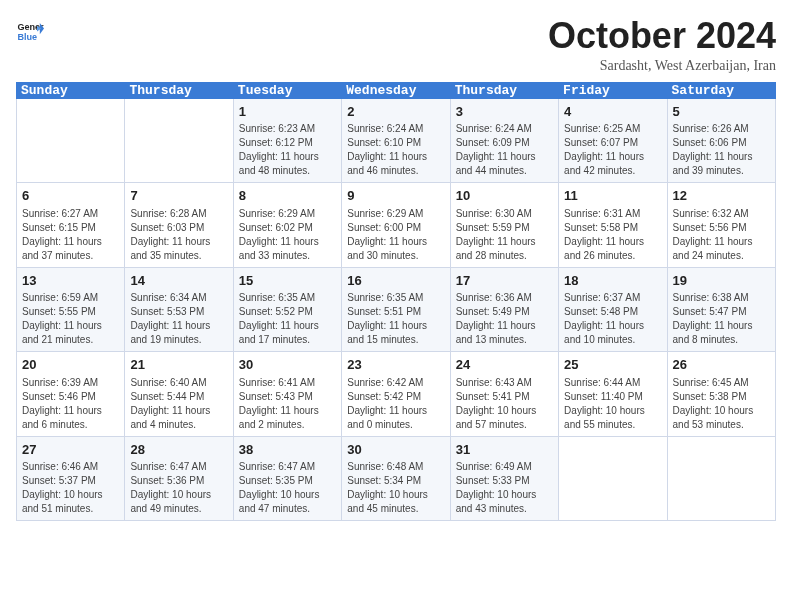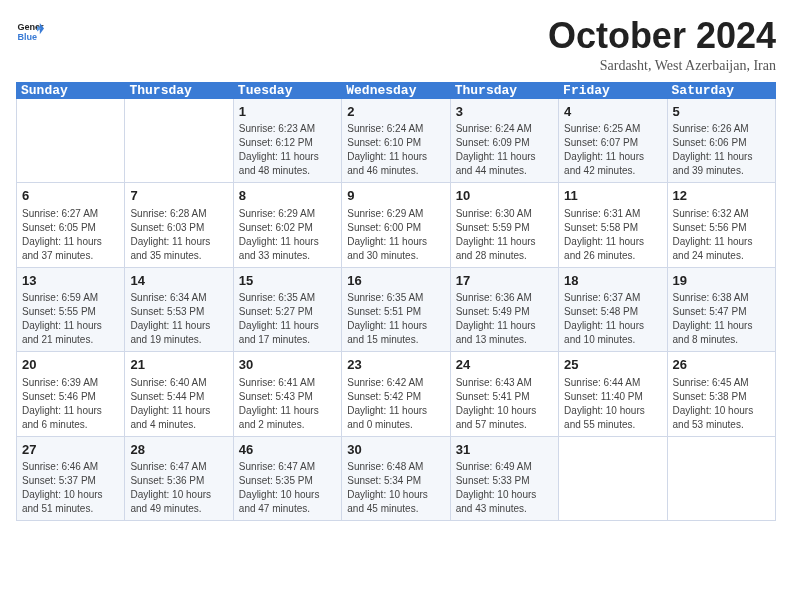--- a/index.html
+++ b/index.html
@@ -157,21 +157,21 @@
             <span class="day-num">5</span>
             <div class="day-info">Sunrise: 6:26 AM
 Sunset: 6:06 PM
 Daylight: 11 hours and 39 minutes.</div>
           </td>
         </tr>
         <tr>
           <td>
             <span class="day-num">6</span>
             <div class="day-info">Sunrise: 6:27 AM
-Sunset: 6:05 PM
+Sunset: 6:15 PM
 Daylight: 11 hours and 37 minutes.</div>
           </td>
           <td>
             <span class="day-num">7</span>
             <div class="day-info">Sunrise: 6:28 AM
 Sunset: 6:03 PM
 Daylight: 11 hours and 35 minutes.</div>
           </td>
           <td>
             <span class="day-num">8</span>
@@ -213,21 +213,21 @@
           </td>
           <td>
             <span class="day-num">14</span>
             <div class="day-info">Sunrise: 6:34 AM
 Sunset: 5:53 PM
 Daylight: 11 hours and 19 minutes.</div>
           </td>
           <td>
             <span class="day-num">15</span>
             <div class="day-info">Sunrise: 6:35 AM
-Sunset: 5:27 PM
+Sunset: 5:52 PM
 Daylight: 11 hours and 17 minutes.</div>
           </td>
           <td>
             <span class="day-num">16</span>
             <div class="day-info">Sunrise: 6:35 AM
 Sunset: 5:51 PM
 Daylight: 11 hours and 15 minutes.</div>
           </td>
           <td>
             <span class="day-num">17</span>
@@ -299,21 +299,21 @@
 Sunset: 5:37 PM
 Daylight: 10 hours and 51 minutes.</div>
           </td>
           <td>
             <span class="day-num">28</span>
             <div class="day-info">Sunrise: 6:47 AM
 Sunset: 5:36 PM
 Daylight: 10 hours and 49 minutes.</div>
           </td>
           <td>
-            <span class="day-num">46</span>
+            <span class="day-num">38</span>
             <div class="day-info">Sunrise: 6:47 AM
 Sunset: 5:35 PM
 Daylight: 10 hours and 47 minutes.</div>
           </td>
           <td>
             <span class="day-num">30</span>
             <div class="day-info">Sunrise: 6:48 AM
 Sunset: 5:34 PM
 Daylight: 10 hours and 45 minutes.</div>
           </td>

